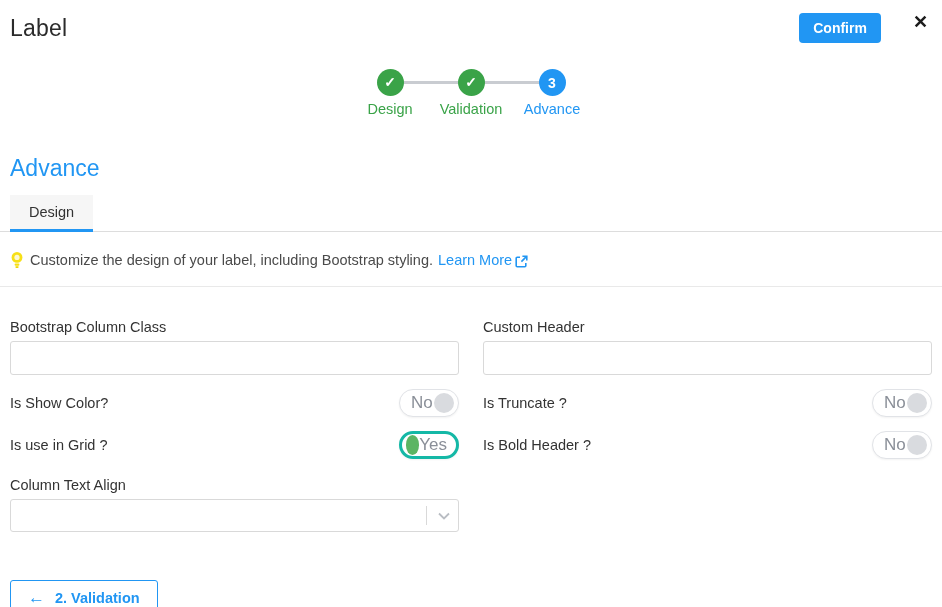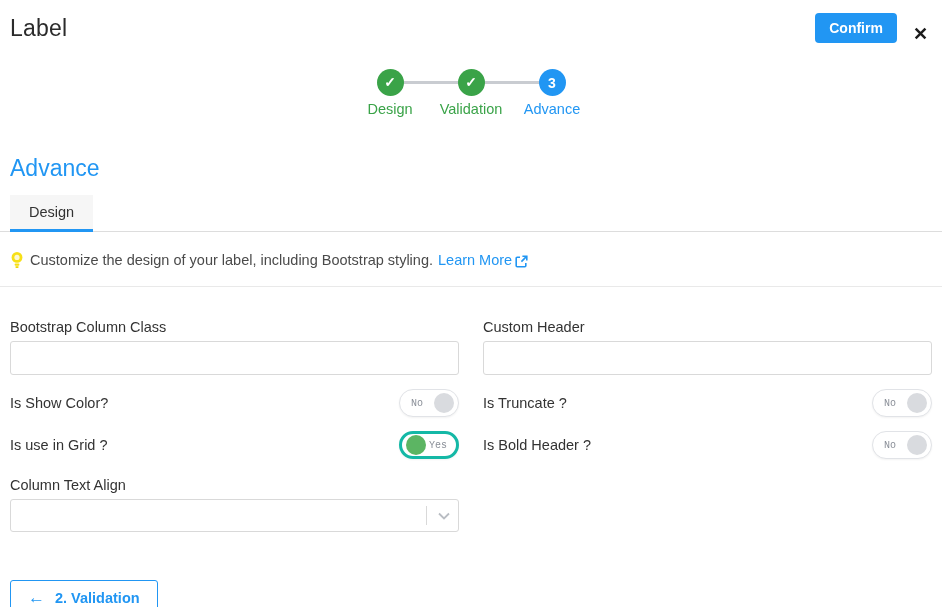--- a/index.html
+++ b/index.html
@@ -4,21 +4,21 @@
 <style>
   * { box-sizing: border-box; margin: 0; padding: 0; }
   html,body { background:#fff; }
   .page {
     width: 942px; height: 607px; position: relative; background: #fff;
     font-family: "Liberation Sans", sans-serif; color: #333; overflow: hidden;
   }
   
   .header { display:flex; justify-content:space-between; align-items:center; padding:13px 14px 0 10px; }
   .page-title { font-size:23px; color:#2b2b2b; font-weight:500; letter-spacing:.2px; }
-  .header-actions { display:flex; align-items:flex-end; gap:16px; }
+  .header-actions { display:flex; align-items:flex-start; gap:32px; }
   .confirm-btn {
     background:#2196f3; color:#fff; border:none; border-radius:4px;
     font-family:inherit; font-size:14px; font-weight:bold; padding:7px 14px; cursor:pointer;
   }
   .close-btn { font-size:18px; font-weight:bold; color:#1b1b1b; cursor:pointer; line-height:1; background:none; border:none; font-family:inherit; }
   
   .stepper-wrap { display:flex; justify-content:center; margin-top:26px; }
   .stepper { position:relative; width:234px; display:flex; justify-content:space-between; }
   .stepper-line { position:absolute; left:36px; right:36px; top:12px; height:3px; background:#c9ccd1; }
   .step { width:72px; display:flex; flex-direction:column; align-items:center; position:relative; z-index:1; cursor:pointer; }
@@ -52,21 +52,21 @@
     font-size:14px; padding:0 8px; color:#333; background:#fff;
   }
   .toggle-row { display:flex; justify-content:space-between; align-items:center; margin-top:14px; height:28px; }
   .toggle-label { font-size:14.5px; color:#333; }
   .toggle {
     width:60px; height:28px; border-radius:14px; background:#fff; display:flex; align-items:center;
     cursor:pointer; box-shadow:0 1px 2px rgba(0,0,0,.05);
   }
   .toggle.off { border:1px solid #e1e3e7; justify-content:space-between; padding:0 4px 0 11px; }
   .toggle.on  { border:3px solid #14b8a6; justify-content:space-between; padding:0 9px 0 4px; flex-direction:row; }
-  .toggle-text { font-size:10px; color:#8a8f98;font-family:Liberation Mono, monospace; }
+  .toggle-text { font-size:17px; color:#8a8f98; }
   .knob { width:20px; height:20px; border-radius:50%; }
   .toggle.off .knob { background:#d9dbdf; }
   .toggle.on  .knob { background:#5cb563; }
   
   .select-group { margin-top:18px; }
   .select-box {
     position:relative; height:33px; border:1px solid #d9d9d9; border-radius:3px; background:#fff; cursor:pointer;
   }
   .select-sep { position:absolute; right:31px; top:6px; bottom:6px; width:1px; background:#d9d9d9; }
   .select-chevron { position:absolute; right:8px; top:50%; transform:translateY(-50%); display:flex; }

